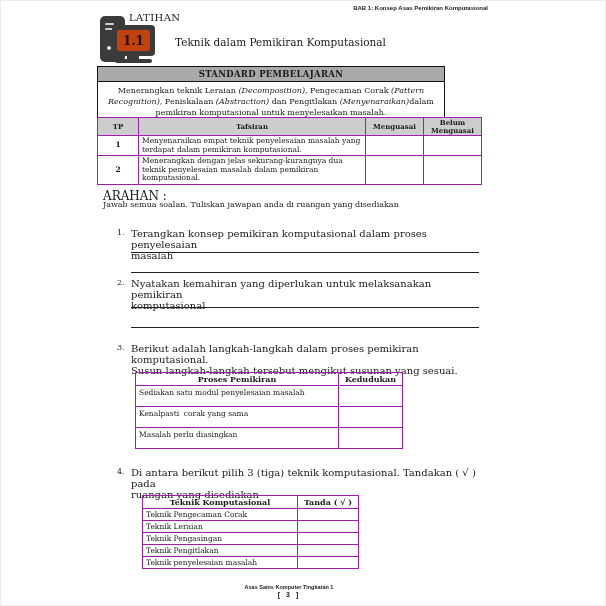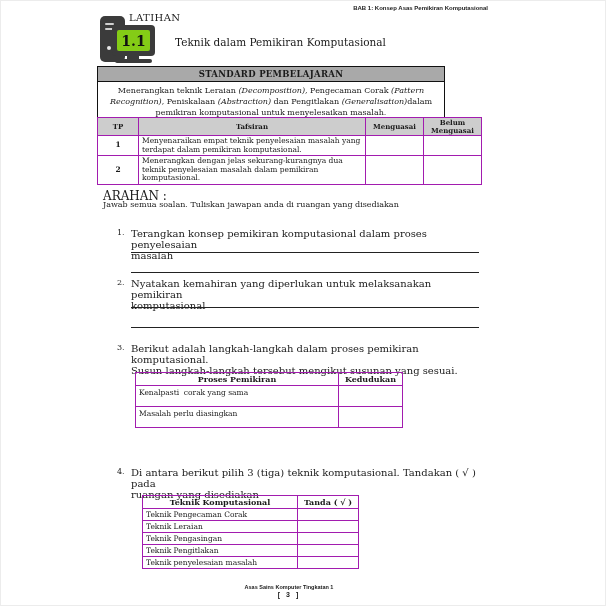--- a/index.html
+++ b/index.html
@@ -23,23 +23,23 @@
     position:absolute;top:5px;right:118px;
     font-family:"Liberation Sans",sans-serif;font-weight:bold;font-size:6px;color:#222;
   }
   
   .tower{position:absolute;left:100px;top:16px;width:25px;height:46px;background:var(--icon);border-radius:5px;}
   .tower .slot{position:absolute;left:5px;width:9px;height:2px;background:#cfcfcf;border-radius:1px;}
   .tower .s1{top:7px;} .tower .s2{top:12px;}
   .tower .dot{position:absolute;left:7px;top:30px;width:4px;height:4px;background:#e8e8e8;border-radius:50%;}
   .monitor{position:absolute;left:112px;top:25px;width:43px;height:31px;background:var(--icon);border-radius:4px;}
   .screen{
-    position:absolute;left:5px;top:5px;right:5px;bottom:5px;background:#84cc16;border-radius:2px;
+    position:absolute;left:5px;top:5px;right:5px;bottom:5px;background:#c2410c;border-radius:2px;
     display:flex;align-items:center;justify-content:center;
-    font-size:14px;font-weight:bold;color:#111;
+    font-size:12px;font-weight:bold;color:#111;
   }
   .stand-neck{position:absolute;left:127px;top:56px;width:12px;height:4px;background:var(--icon);}
   .stand-base{position:absolute;left:115px;top:59px;width:37px;height:4px;background:var(--icon);border-radius:2px;}
   .latihan{position:absolute;left:129px;top:12px;font-size:10px;font-weight:normal;letter-spacing:.4px;}
   .lesson-title{position:absolute;left:175px;top:36px;font-size:10.5px;}
   
   .std-box{position:absolute;left:97px;top:66px;width:348px;border:1px solid #111;}
   .std-hdr{
     background:var(--std-hdr);border-bottom:1px solid #111;text-align:center;
     font-weight:bold;font-size:8.5px;padding:2px 0;letter-spacing:.3px;
@@ -87,21 +87,21 @@
   </div>
   <div class="stand-neck"></div>
   <div class="stand-base"></div>
   <div class="latihan">LATIHAN</div>
   <div class="lesson-title">Teknik dalam Pemikiran Komputasional</div>
 
   <div class="std-box">
     <div class="std-hdr">STANDARD PEMBELAJARAN</div>
     <div class="std-body">
       <div><span>Menerangkan teknik Leraian </span><span style="font-style: italic;">(Decomposition)</span><span>, Pengecaman Corak </span><span style="font-style: italic;">(Pattern</span></div>
-      <div><span style="font-style: italic;">Recognition)</span><span>, Peniskalaan </span><span style="font-style: italic;">(Abstraction)</span><span> dan Pengitlakan </span><span style="font-style: italic;">(Generalisation)</span><span>dalam</span></div>
+      <div><span style="font-style: italic;">Recognition)</span><span>, Peniskalaan </span><span style="font-style: italic;">(Abstraction)</span><span> dan Pengitlakan </span><span style="font-style: italic;">(Menyenaraikan)</span><span>dalam</span></div>
       <div><span>pemikiran komputasional untuk menyelesaikan masalah.</span></div>
     </div>
   </div>
 
   <table class="tp-table">
     <colgroup>
         <col style="width:41px">
         <col style="width:227px">
         <col style="width:58px">
         <col style="width:58px">
@@ -157,20 +157,24 @@
     <colgroup>
         <col style="width:203px">
         <col style="width:64px">
       </colgroup>
     <tbody>
         <tr>
       <th>Proses Pemikiran</th>
       <th>Kedudukan</th>
     </tr>
     <tr>
+      <td class="lbl">Sediakan satu modul penyelesaian masalah</td>
+      <td></td>
+    </tr>
+    <tr>
       <td class="lbl">Kenalpasti  corak yang sama</td>
       <td></td>
     </tr>
     <tr>
       <td class="lbl">Masalah perlu diasingkan</td>
       <td></td>
     </tr>
   </tbody>
     </table>
 

